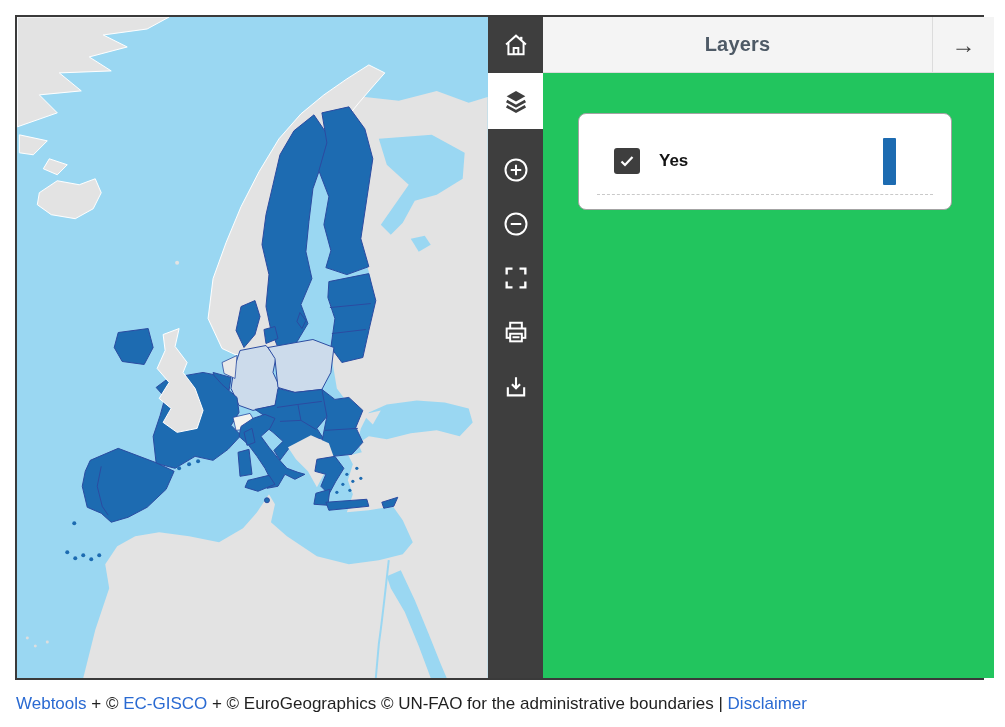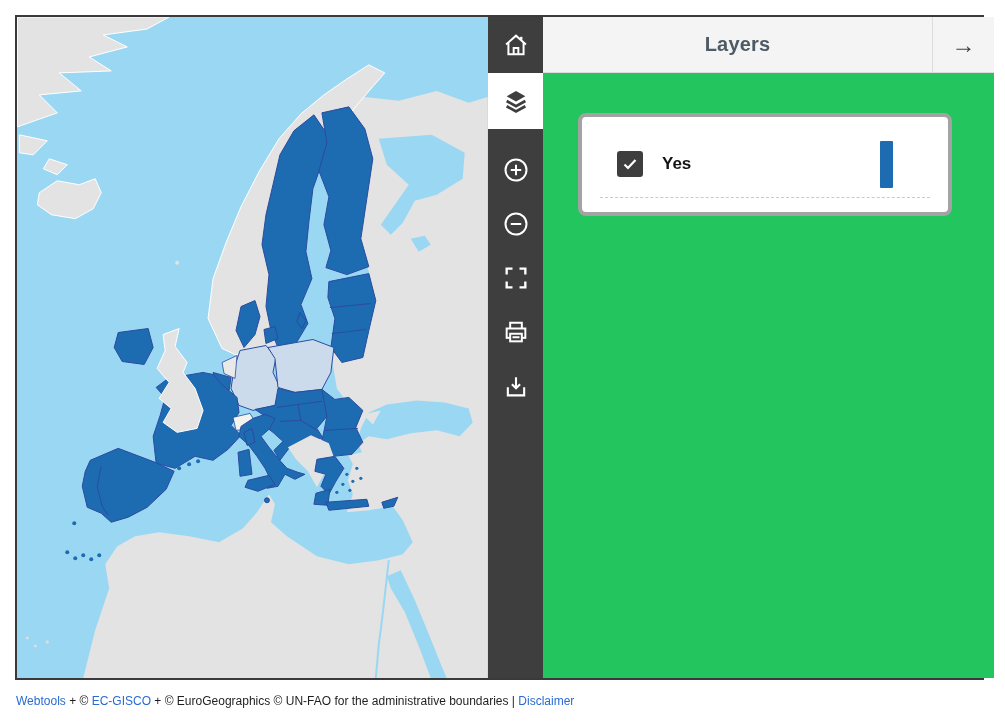--- a/index.html
+++ b/index.html
@@ -36,32 +36,32 @@
 
   
   .panel { flex:1; background:#22c55e; display:flex; flex-direction:column; }
   .panel-header { height:56px; background:#f4f4f4; border-bottom:1px solid #dcdcdc;
     display:flex; align-items:stretch; }
   .panel-title { flex:1; display:flex; align-items:center; justify-content:center;
     font-size:20px; font-weight:bold; color:#4e5a66; letter-spacing:0.2px; }
   .panel-collapse { width:62px; border-left:1px solid #dcdcdc; background:#f4f4f4;
     display:flex; align-items:center; justify-content:center; font-size:24px;
     color:#3e3e3e; cursor:pointer; }
-  .legend-card { margin:40px 42px 0 35px; width:374px; border:4px solid #a3a3a3;
+  .legend-card { margin:40px 42px 0 35px; width:374px; border:1px solid #a3a3a3;
     border-radius:8px; background:#fff; padding:14px 0; }
   .legend-row { display:flex; align-items:center; height:66px; padding:0 55px 0 35px; }
   .legend-divider { border-top:1px dashed #c9c9c9; margin:0 18px; }
   .checkbox { width:26px; height:26px; background:var(--dark); border-radius:3px;
     display:flex; align-items:center; justify-content:center; cursor:pointer; flex:none; }
   .checkbox svg { width:16px; height:16px; }
   .legend-label { margin-left:19px; font-size:17px; font-weight:bold; color:#141414; }
   .legend-swatch { margin-left:auto; width:13px; height:47px; border-radius:1px; }
 
   
-  .footer { position:absolute; left:16px; top:694px; font-size:12px; color:#1f1f1f; }
+  .footer { position:absolute; left:16px; top:694px; font-size:17px; color:#1f1f1f; }
   .footer a { color:#2a6ad2; text-decoration:none; cursor:pointer; }
 </style>
 </head>
 <body>
 
 <div class="widget">
 
   <div class="map-wrap">
     <svg viewBox="0 0 471 662" width="471" height="661">
       <rect class="m-sea" x="0" y="0" width="471" height="662"></rect>

